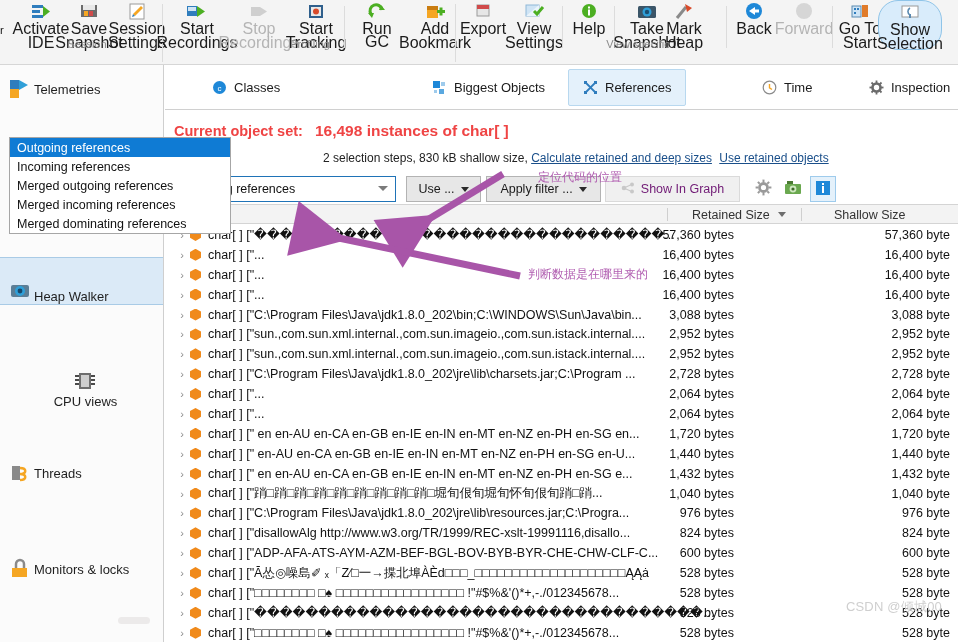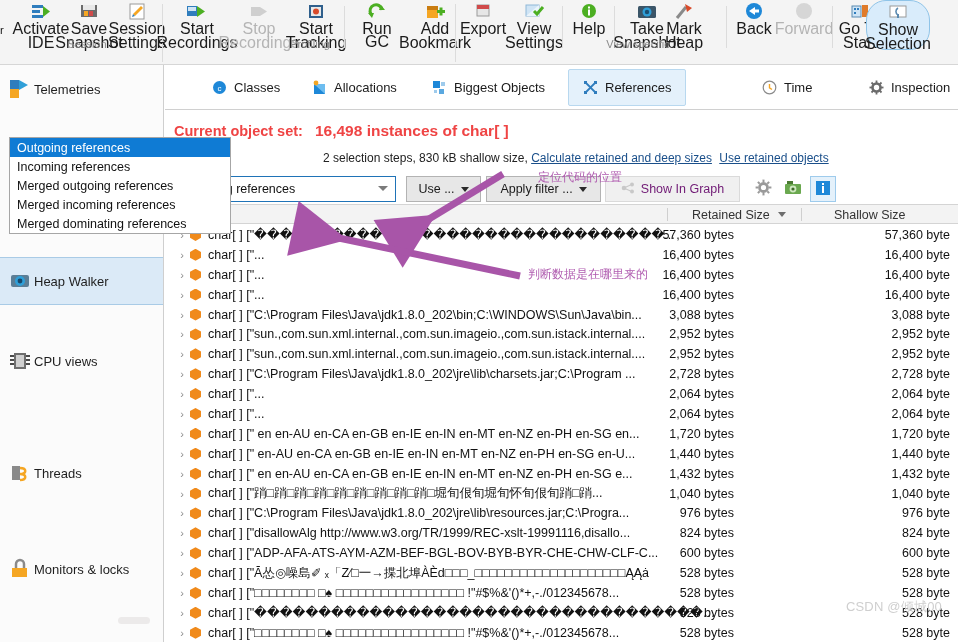--- a/index.html
+++ b/index.html
@@ -334,21 +334,21 @@
             <rect x="3" y="4" width="9" height="11" fill="#cfe4f5" stroke="#5b8ab0"></rect>
             <rect x="5" y="6" width="2" height="2" fill="#2f7dbd"></rect>
             <rect x="8" y="6" width="2" height="2" fill="#2f7dbd"></rect>
             <rect x="5" y="10" width="2" height="2" fill="#2f7dbd"></rect>
             <rect x="13" y="3" width="6" height="12" fill="#e07b2a"></rect>
           </svg>
       </div>
       <div class="lbl">Go To</div>
       <div class="lbl">Start</div>
     </div>
-    <div class="rib-btn selected" style="position:absolute;left:408px;top:0;width:64px;border-radius:20px;">
+    <div class="rib-btn selected" style="position:absolute;left:420px;top:0;width:64px;border-radius:20px;">
       <div class="rib-icon">
         <svg width="22" height="20" viewBox="0 0 22 20">
             <rect x="3" y="3" width="16" height="11" fill="#fff" stroke="#9a9a9a"></rect>
             <path d="M11 5 A4 4 0 0 0 11 12" stroke="#5b8ab0" stroke-width="1.6" fill="none"></path>
             <rect x="10" y="11" width="2" height="4" fill="#5b8ab0"></rect>
           </svg>
       </div>
       <div class="lbl">Show</div>
       <div class="lbl">Selection</div>
     </div>
@@ -370,31 +370,31 @@
   <div class="side-item" style="top:48px;">
     <span class="side-icon">
       <svg width="26" height="26" viewBox="0 0 26 26">
           <path d="M5 9 L12 5 L19 9 L12 13 Z" fill="#f5a623"></path>
           <path d="M5 9 L12 13 L12 21 L5 17 Z" fill="#d98b14"></path>
           <path d="M19 9 L12 13 L12 21 L19 17 Z" fill="#f0a72e"></path>
         </svg>
     </span>
     <span class="sl">Live memory</span>
   </div>
-  <div class="side-item active" style="top:96px;">
+  <div class="side-item active" style="top:96px;align-items:flex-end;">
     <span class="side-icon">
       <svg width="26" height="26" viewBox="0 0 26 26">
           <rect x="3" y="7" width="18" height="12" rx="2" fill="#5b7e96"></rect>
           <circle cx="12" cy="13" r="5" fill="#2f9fd8"></circle>
           <circle cx="12" cy="13" r="2.4" fill="#18486b"></circle>
         </svg>
     </span>
     <span class="sl">Heap Walker</span>
   </div>
-  <div class="side-item" style="top:128px;">
+  <div class="side-item" style="top:159px;flex-direction:column;">
     <span class="side-icon">
       <svg width="26" height="26" viewBox="0 0 26 26">
           <rect x="6" y="5" width="12" height="16" fill="#6e6e6e"></rect>
           <rect x="8" y="7" width="8" height="12" fill="#cfcfcf"></rect>
           <rect x="2" y="7" width="4" height="2" fill="#4a4a4a"></rect>
           <rect x="2" y="11" width="4" height="2" fill="#4a4a4a"></rect>
           <rect x="2" y="15" width="4" height="2" fill="#4a4a4a"></rect>
           <rect x="18" y="7" width="4" height="2" fill="#4a4a4a"></rect>
           <rect x="18" y="11" width="4" height="2" fill="#4a4a4a"></rect>
           <rect x="18" y="15" width="4" height="2" fill="#4a4a4a"></rect>
@@ -432,30 +432,20 @@
 
   <div id="tabstrip">
     <div class="vtab" style="left:33px;">
       <span class="tab-ic">
         <svg width="15" height="15" viewBox="0 0 15 15">
             <circle cx="7.5" cy="7.5" r="6.5" fill="#1e88d8"></circle>
             <text x="7.5" y="11" font-size="8" fill="#fff" text-anchor="middle" font-family="Liberation Sans">c</text>
           </svg>
       </span>
       <span>Classes</span>
-    </div>
-    <div class="vtab" style="left:133px;">
-      <span class="tab-ic">
-        <svg width="15" height="15" viewBox="0 0 15 15">
-            <rect x="2" y="4" width="11" height="10" fill="#1e88d8"></rect>
-            <path d="M2 4 L13 4 L13 14 Z" fill="#6dbdf0"></path>
-            <circle cx="4" cy="3" r="2.4" fill="#f5a623"></circle>
-          </svg>
-      </span>
-      <span>Allocations</span>
     </div>
     <div class="vtab" style="left:253px;">
       <span class="tab-ic">
         <svg width="15" height="15" viewBox="0 0 15 15">
             <rect x="1" y="1" width="7" height="7" fill="#1e88d8"></rect>
             <rect x="9" y="2" width="4" height="4" fill="#9ecbec"></rect>
             <rect x="2" y="10" width="3" height="3" fill="#9ecbec"></rect>
             <rect x="7" y="9" width="5" height="5" fill="#5aa8e0"></rect>
           </svg>
       </span>

